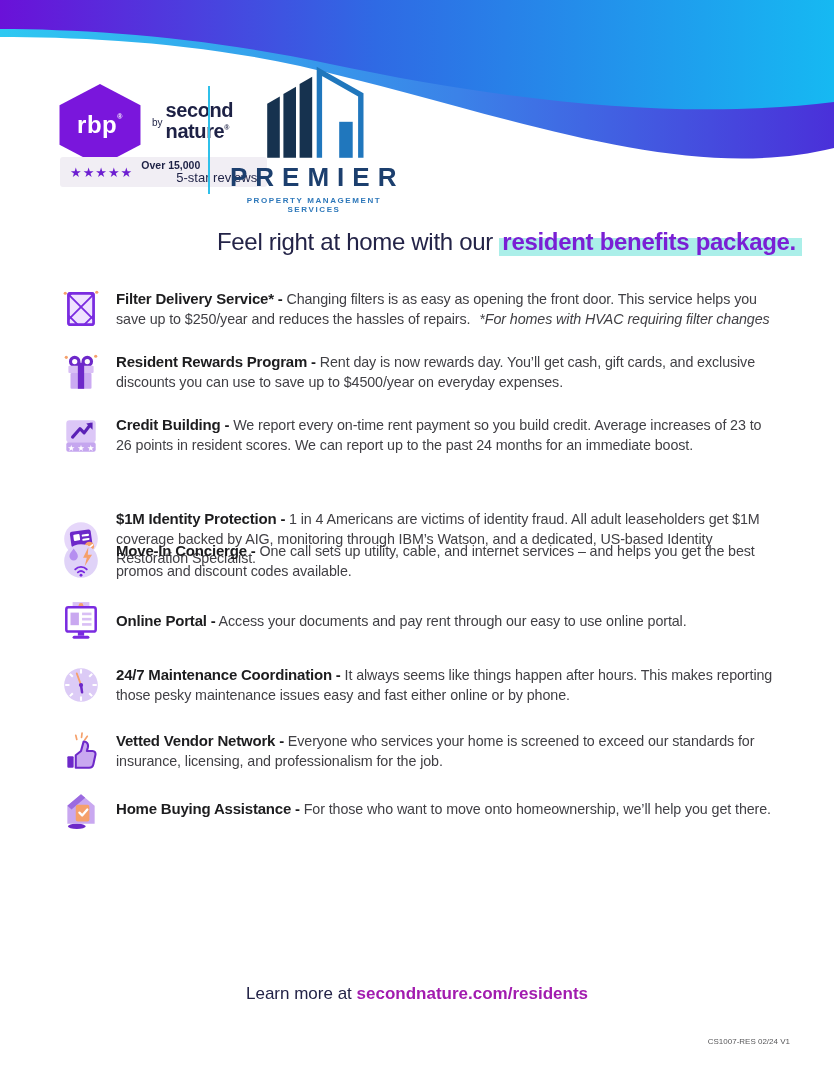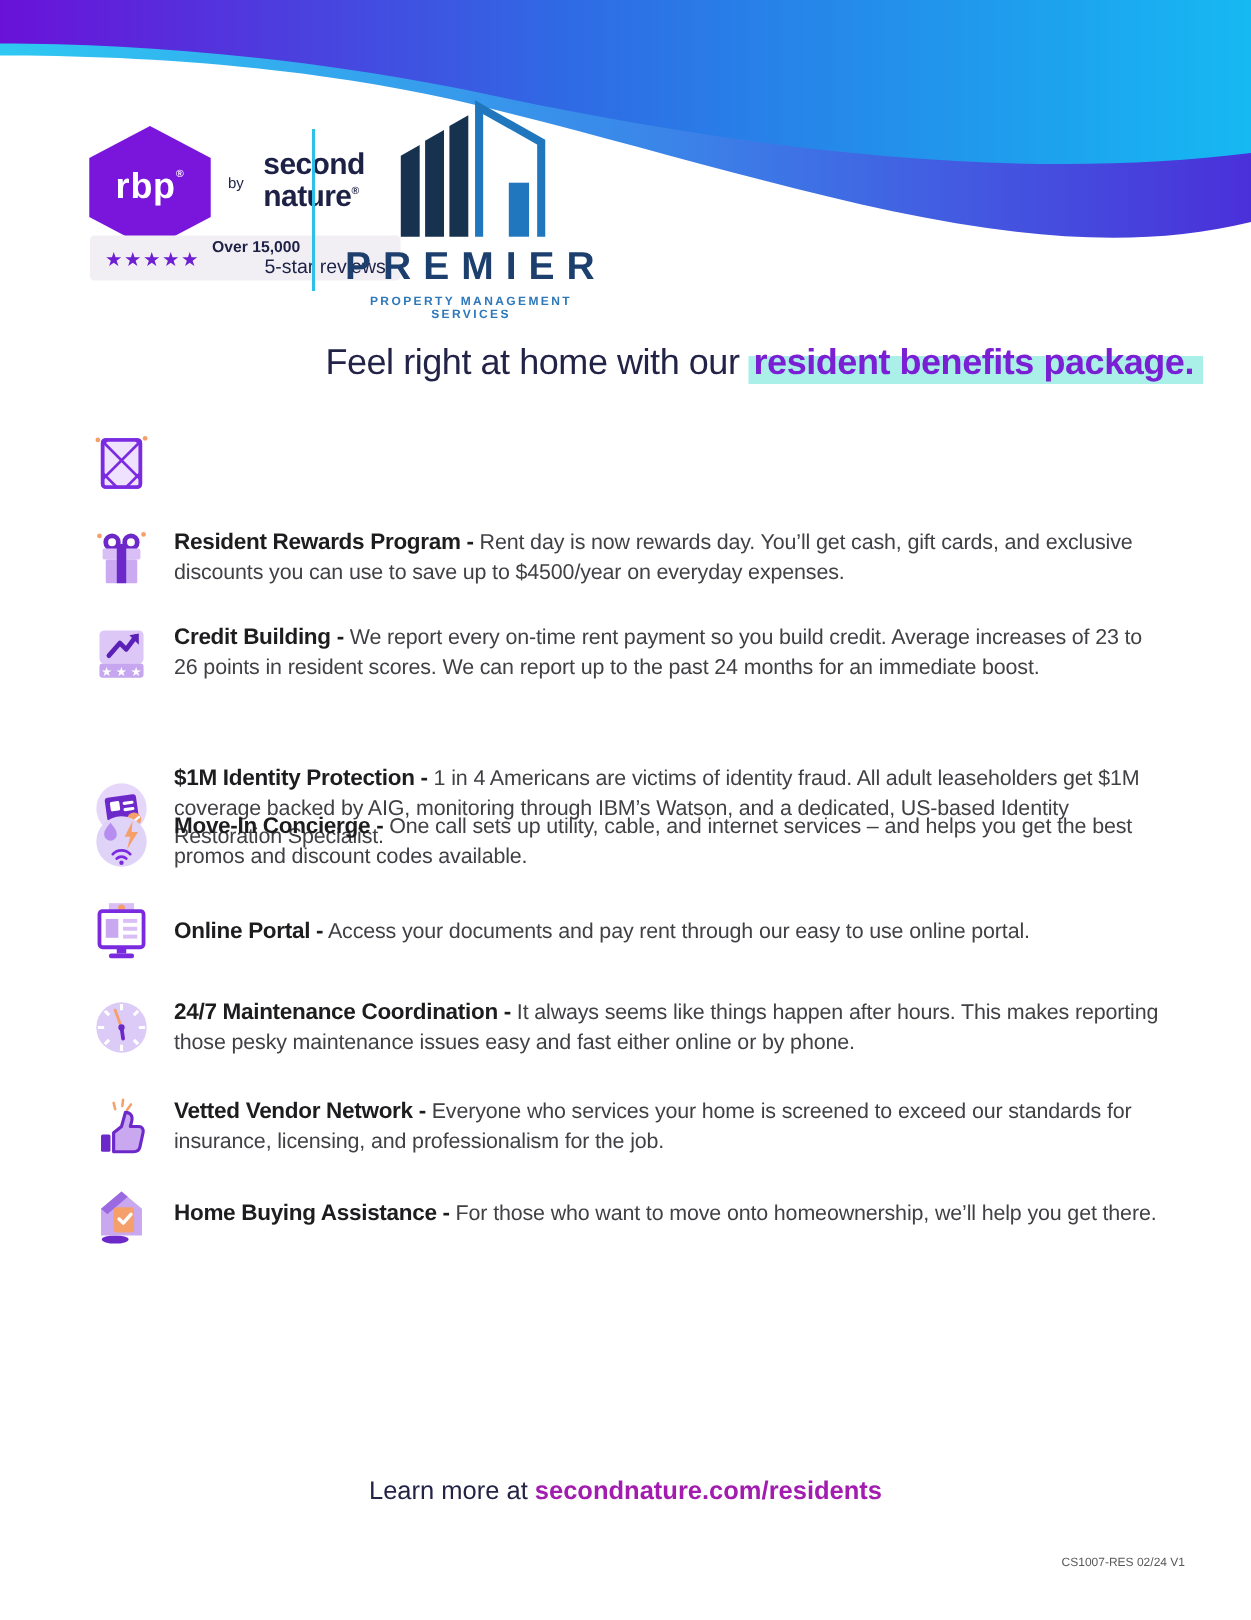--- a/index.html
+++ b/index.html
@@ -13,21 +13,21 @@
   
   .rbp-badge{position:absolute;left:56px;top:84px;width:88px;height:82px;z-index:2;}
   .rbp-diamond{position:absolute;left:13px;top:12px;width:60px;height:58px;border-radius:10px;
     transform:rotate(45deg);background:linear-gradient(45deg,#3fe3d8,#28c6ee);}
   .rbp-hex{position:absolute;inset:0;background:#7a16dc;
     clip-path:polygon(50% 0%,96% 26%,96% 74%,50% 100%,4% 74%,4% 26%);
     display:flex;align-items:center;justify-content:center;}
   .rbp-text{color:#fff;font-weight:700;font-size:24px;letter-spacing:.5px;}
   .rbp-text sup{font-size:7px;vertical-align:14px;}
   .sn{position:absolute;left:152px;top:102px;z-index:2;color:#1d2145;white-space:nowrap;}
-  .sn .by{font-size:10px;font-weight:400;vertical-align:12px;margin-right:13px;}
+  .sn .by{font-size:10px;font-weight:400;vertical-align:12px;margin-right:3px;}
   .sn .name{display:inline-block;font-weight:700;font-size:20px;line-height:17px;letter-spacing:-.4px;}
   .sn .name sup{font-size:7px;vertical-align:8px;}
   .reviews{position:absolute;left:60px;top:157px;height:30px;z-index:2;
     background:#f1eef4;border-radius:3px;display:flex;align-items:center;gap:8px;padding:0 10px;}
   .stars{color:#6d1fd1;font-size:13px;letter-spacing:1px;line-height:1;}
   .rev-text{line-height:1.15;color:#1d2145;}
   .rev-line1{font-weight:700;font-size:10.5px;}
   .rev-line2{font-size:13px;margin-left:35px;}
   
   .divider{position:absolute;left:208px;top:86px;width:2px;height:108px;background:#2fc0ea;z-index:2;}
@@ -119,20 +119,25 @@
             <rect x="8" y="5" width="24" height="30" rx="2"></rect>
           </clipPath>
         </defs>
       <rect x="8" y="5" width="24" height="30" rx="2" fill="#efe2ff" stroke="#7a2be0" stroke-width="2.2"></rect>
       <g clip-path="url(#fclip)" stroke="#7a2be0" stroke-width="1.7" fill="none">
         <path d="M-4 20 L20 -4 M2 36 L36 2 M14 44 L46 12"></path>
         <path d="M44 20 L20 -4 M38 36 L4 2 M26 44 L-6 12"></path>
       </g>
       <rect x="8" y="5" width="24" height="30" rx="2" fill="none" stroke="#7a2be0" stroke-width="2.2"></rect>
     </svg>
+    <div class="btext">
+      <span class="btitle">Filter Delivery Service* -</span>
+      <span>Changing filters is as easy as opening the front door. This service helps you save up to $250/year and reduces the hassles of repairs.</span>
+      <span class="bnote">*For homes with HVAC requiring filter changes</span>
+    </div>
   </div>
 
   <div class="benefit" style="top:351px;">
     <svg class="bicon" viewBox="0 0 40 40">
       <circle cx="6" cy="6" r="1.5" fill="#f5a06b"></circle>
         <circle cx="34" cy="5" r="1.5" fill="#f5a06b"></circle>
       <circle cx="14" cy="10" r="4" fill="none" stroke="#6d28c9" stroke-width="3"></circle>
       <circle cx="26" cy="10" r="4" fill="none" stroke="#6d28c9" stroke-width="3"></circle>
       <rect x="8" y="14" width="24" height="7" rx="1" fill="#d9bff5"></rect>
       <rect x="10" y="21" width="20" height="15" rx="1" fill="#cbaaf2"></rect>

